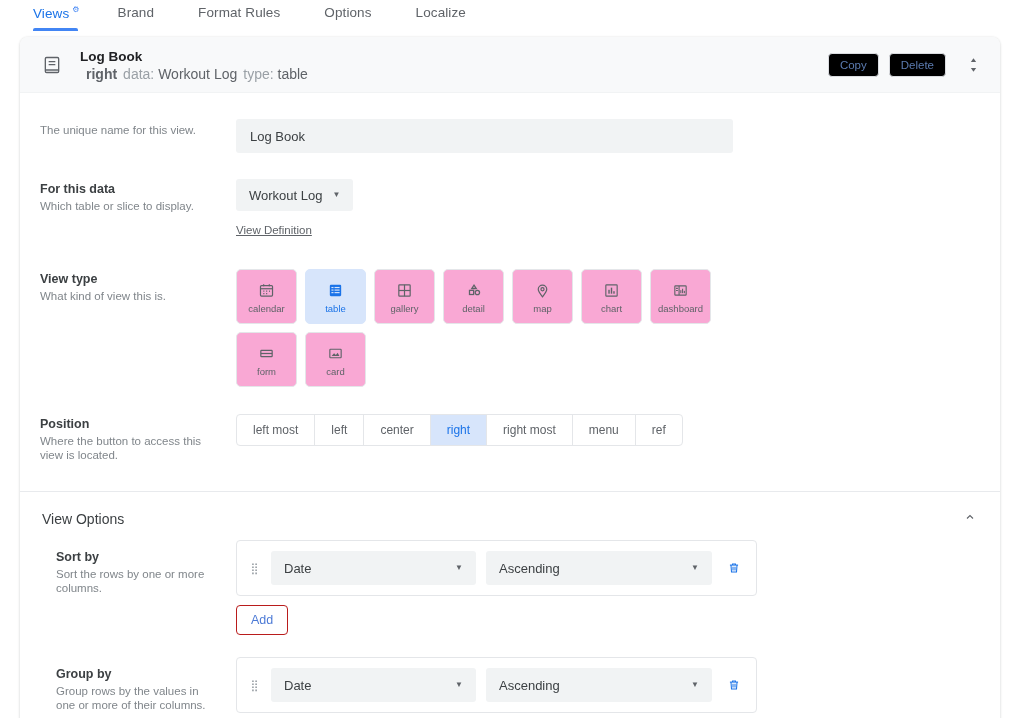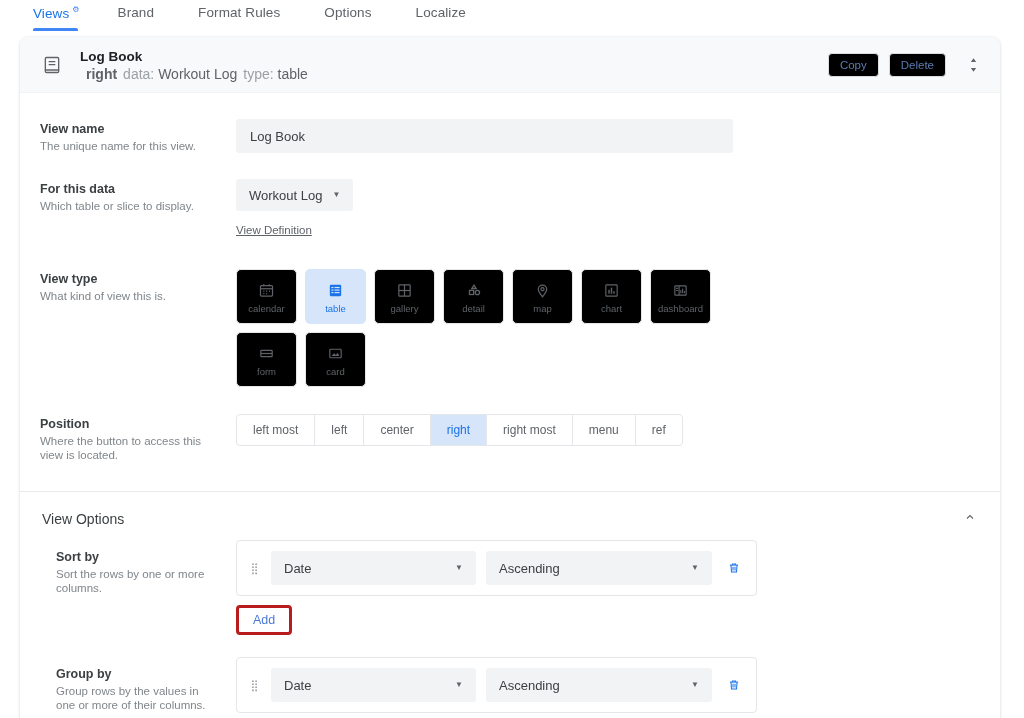--- a/index.html
+++ b/index.html
@@ -183,21 +183,21 @@
     text-decoration: underline;
     cursor: pointer;
   }
 
   
   .tile-grid { display: flex; flex-wrap: wrap; gap: 8px; width: 500px; }
   .tile {
     width: 61px; height: 55px;
     border: 1px solid #e4e6e9;
     border-radius: 5px;
-    background: #000000;
+    background: #f9a8d4;
     display: flex;
     flex-direction: column;
     align-items: center;
     justify-content: center;
     cursor: pointer;
   }
   .tile .tile-ico {
     color: #5f6368;
     height: 22px;
     display: flex; align-items: center; justify-content: center;
@@ -306,21 +306,21 @@
     cursor: pointer;
     margin-left: 2px;
   }
   .add-btn {
     margin-top: 9px;
     display: inline-flex;
     align-items: center; justify-content: center;
     height: 30px;
     min-width: 50px;
     padding: 0 14px;
-    border: 3px solid #b91c1c;
+    border: 1px solid #b91c1c;
     border-radius: 4px;
     background: #ffffff;
     color: #4c7ad6;
     font-size: 12.5px;
     font-family: "Liberation Sans", sans-serif;
     cursor: pointer;
   }
   .mt-groupby { margin-top: 22px; }
 </style>
 </head>
@@ -371,21 +371,20 @@
           <path d="M6 16.5 L9 12.5 H3 Z"></path>
         </svg>
       </div>
     </div>
   </div>
 
   <div class="card-body">
 
     <div class="row r-viewname">
       <div class="row-label">
-        <div class="lbl-title">View name</div>
         <div class="lbl-desc">The unique name for this view.</div>
       </div>
       <div class="row-field">
         <input class="text-input" type="text" value="Log Book" style="">
       </div>
     </div>
 
     <div class="row r-data">
       <div class="row-label">
         <div class="lbl-title">For this data</div>

